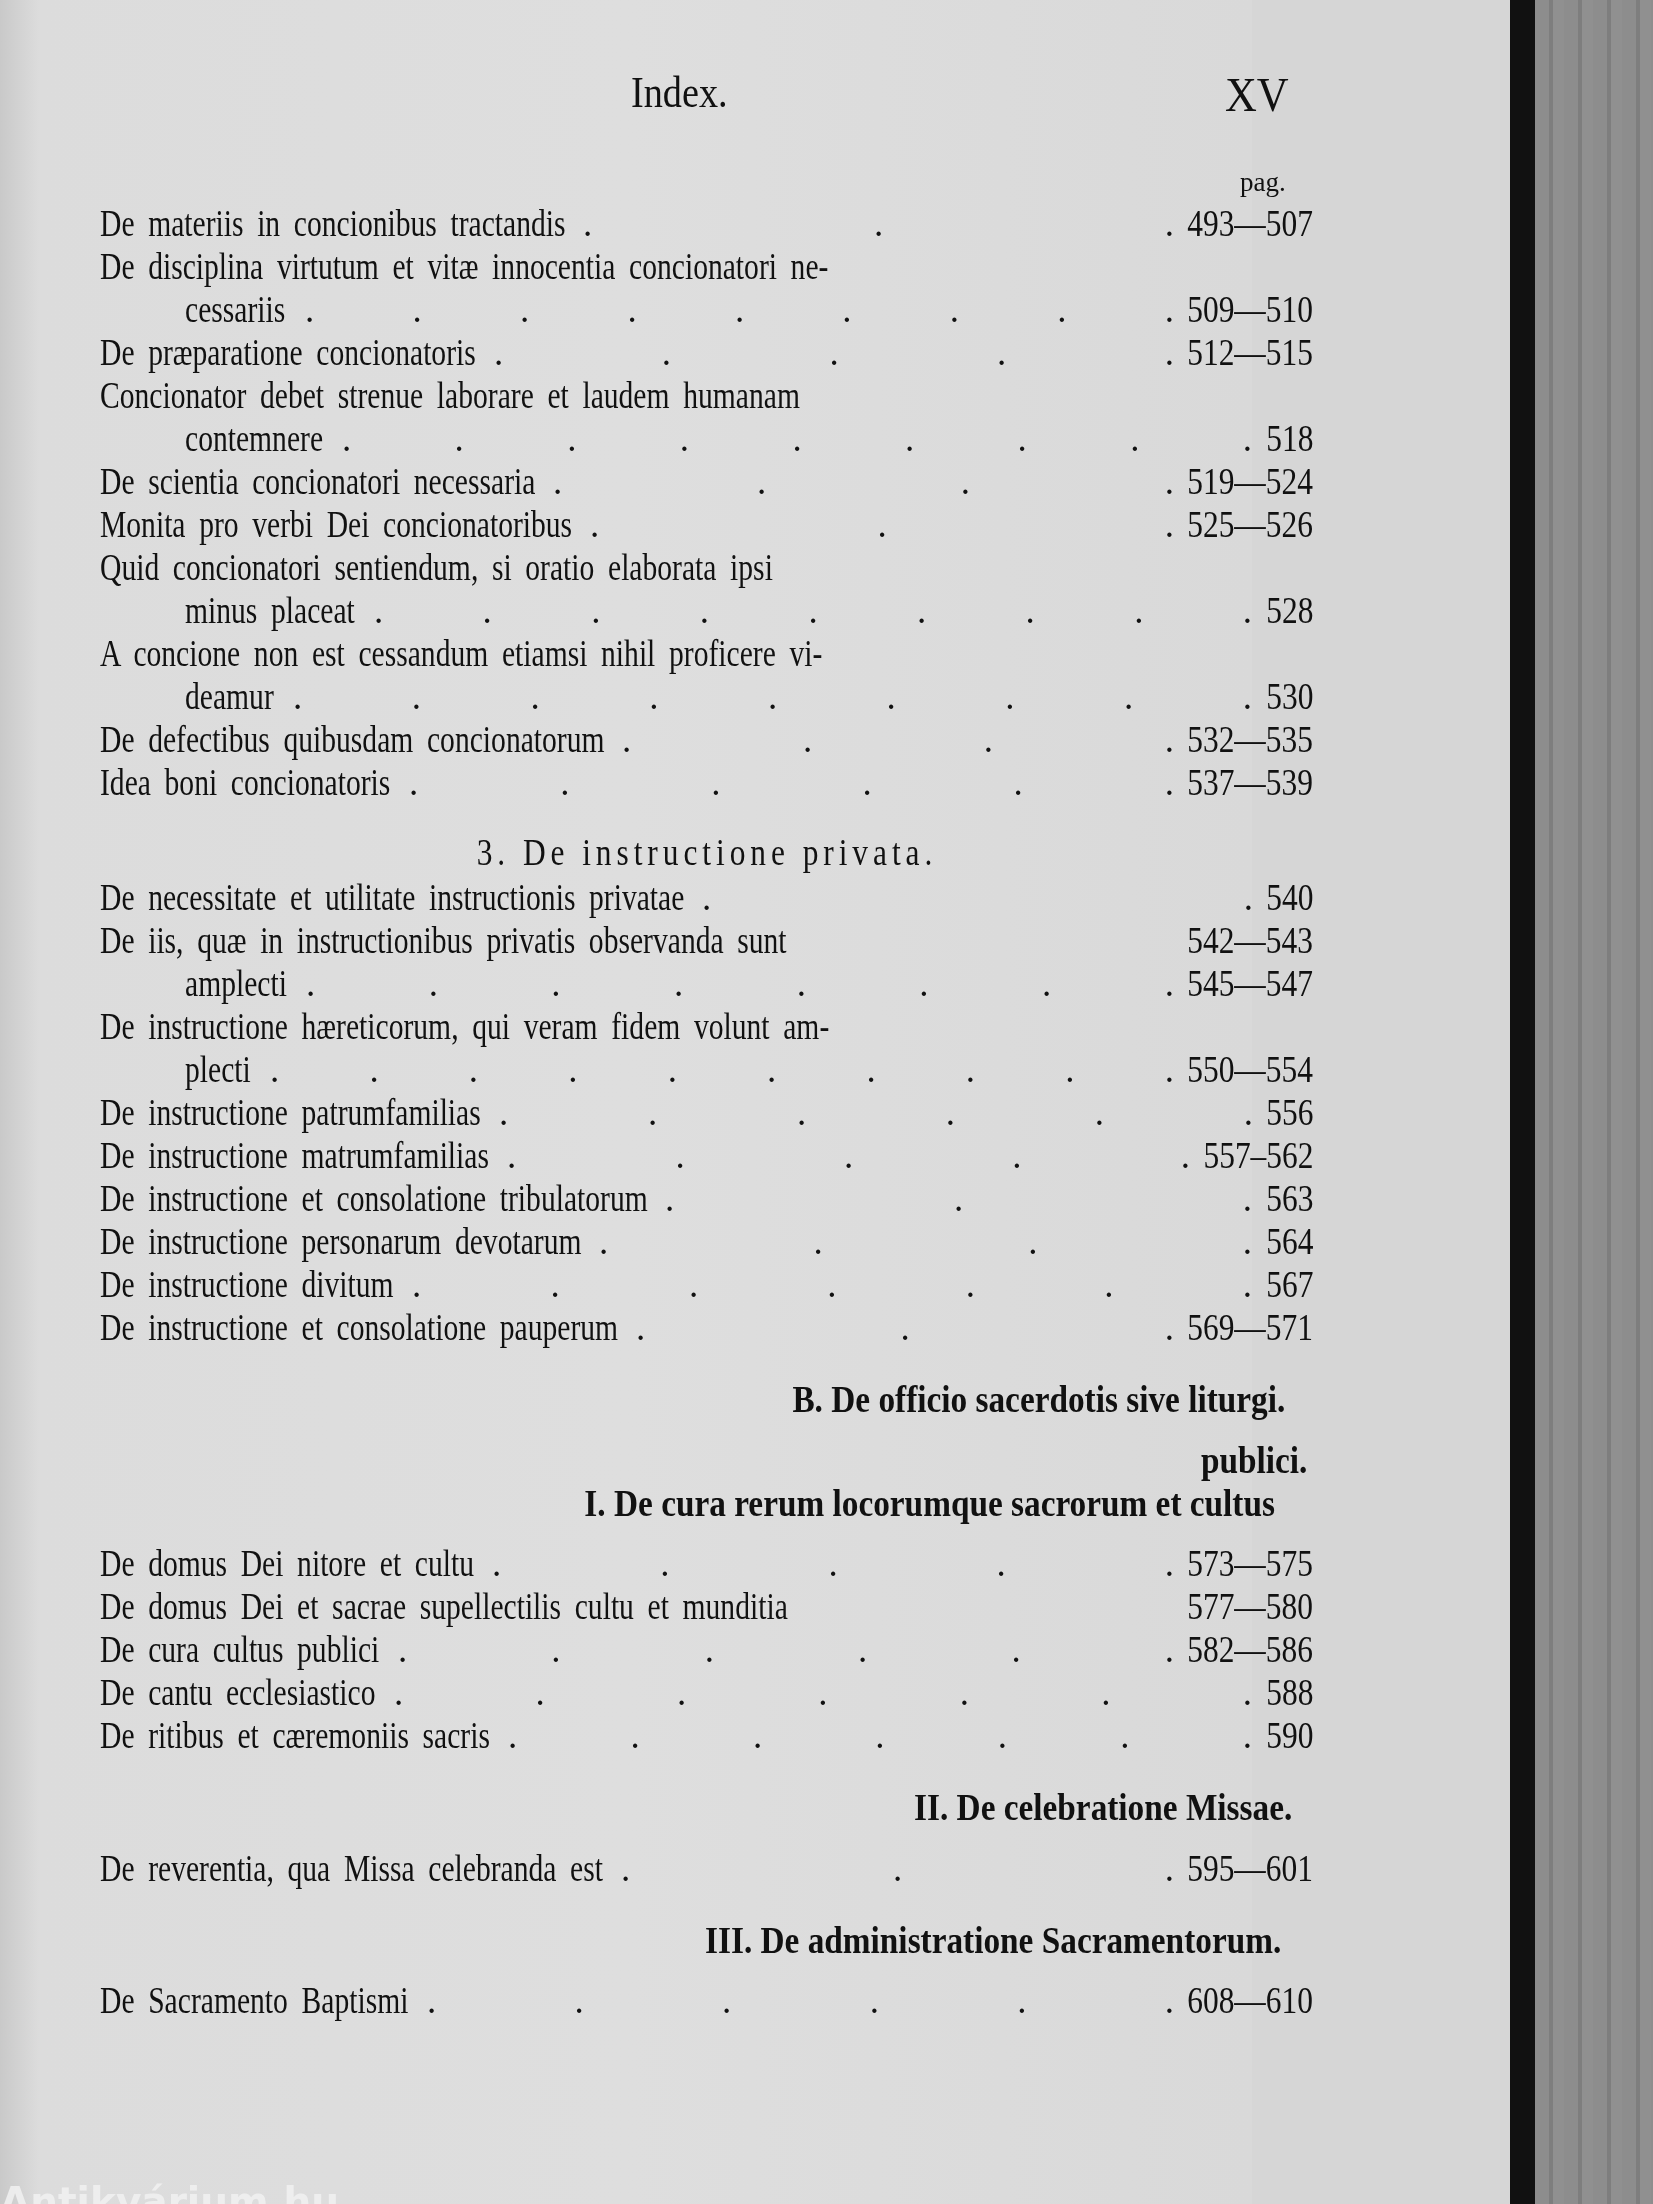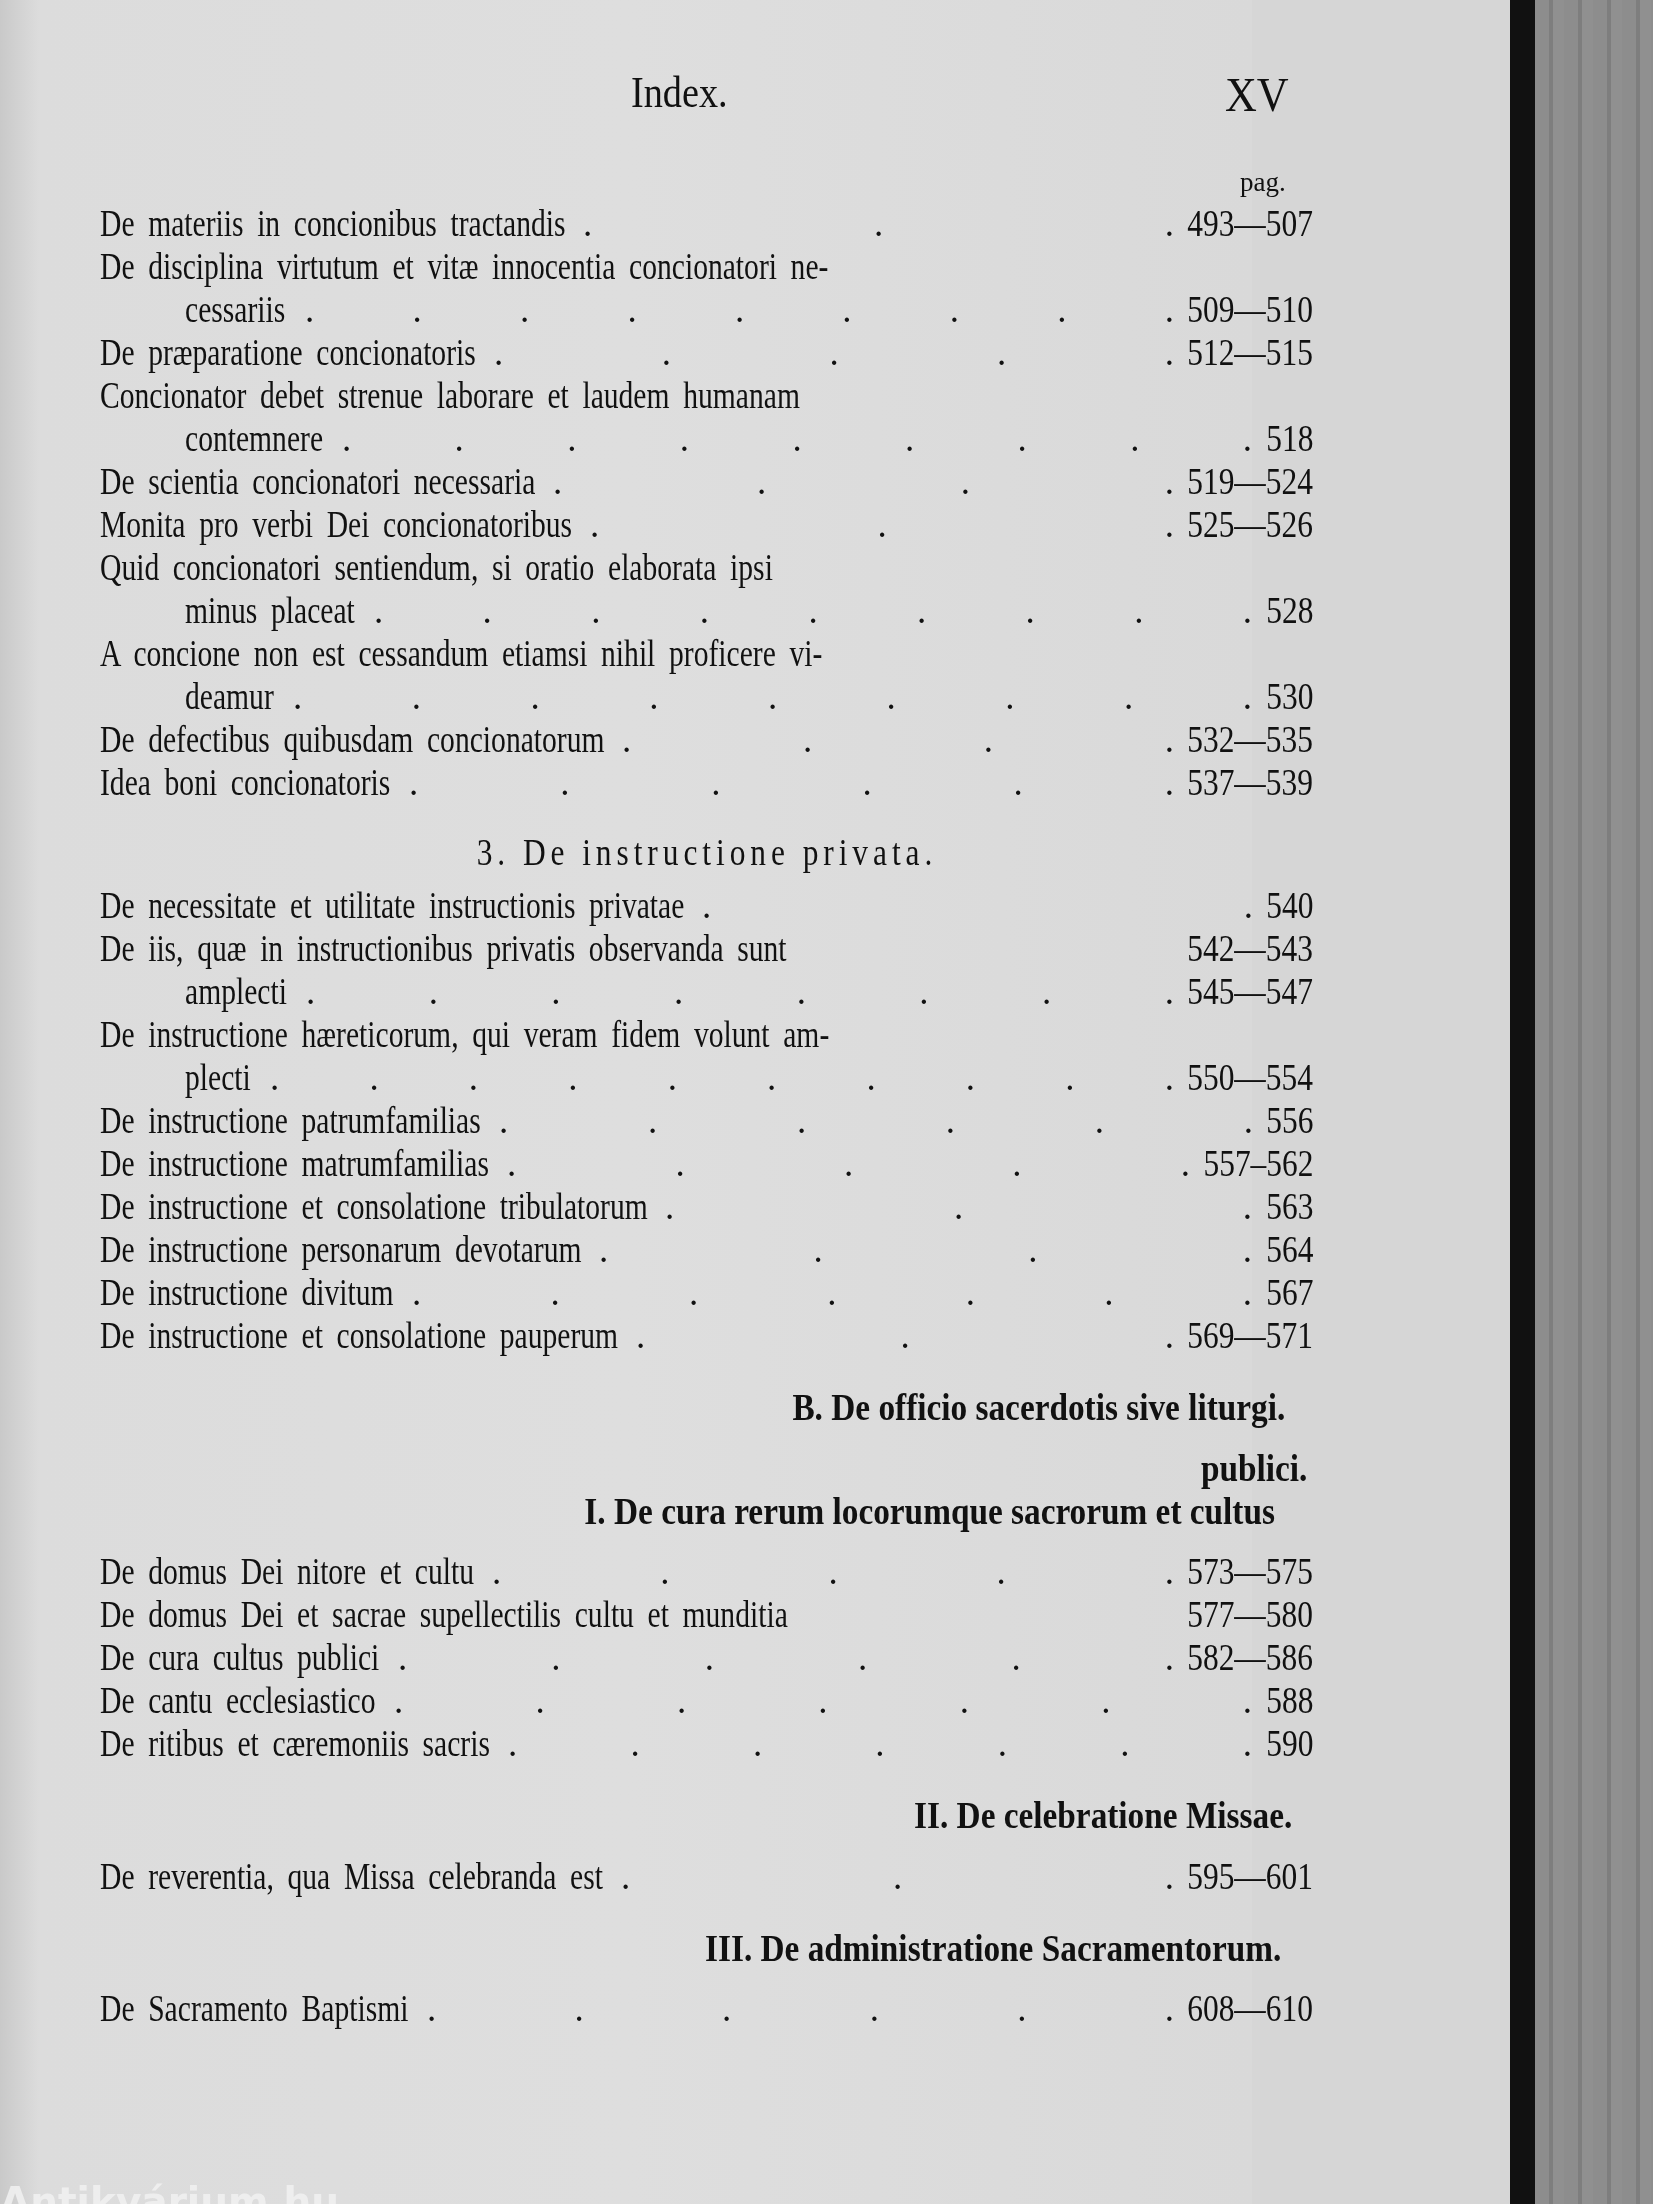--- a/index.html
+++ b/index.html
@@ -50,21 +50,21 @@
   .entry.cont .txt { left: 85px; }
   .entry .leader {
     position: absolute; top: 0; font-size: 37px; letter-spacing: 0;
   }
   .entry .pg {
     position: absolute; right: 0; top: 0;
     transform: scaleX(0.85); transform-origin: right;
   }
   .spaced {
     text-align: center; font-size: 37px; letter-spacing: 5.8px; height: 43px; line-height: 43px;
-    margin-top: 27px; margin-bottom: 10px; white-space: nowrap;
+    margin-top: 27px; margin-bottom: 2px; white-space: nowrap;
   }
   .spaced span { display: inline-block; transform: scaleX(0.85); }
   .bold-head {
     text-align: right; font-weight: bold; font-size: 37px; line-height: 43px;
     white-space: nowrap;
   }
   .bold-head span { display: inline-block; transform: scaleX(0.9); }
   .gap-lg { height: 29px; }
   .gap-md { height: 17.5px; }
   .watermark {

